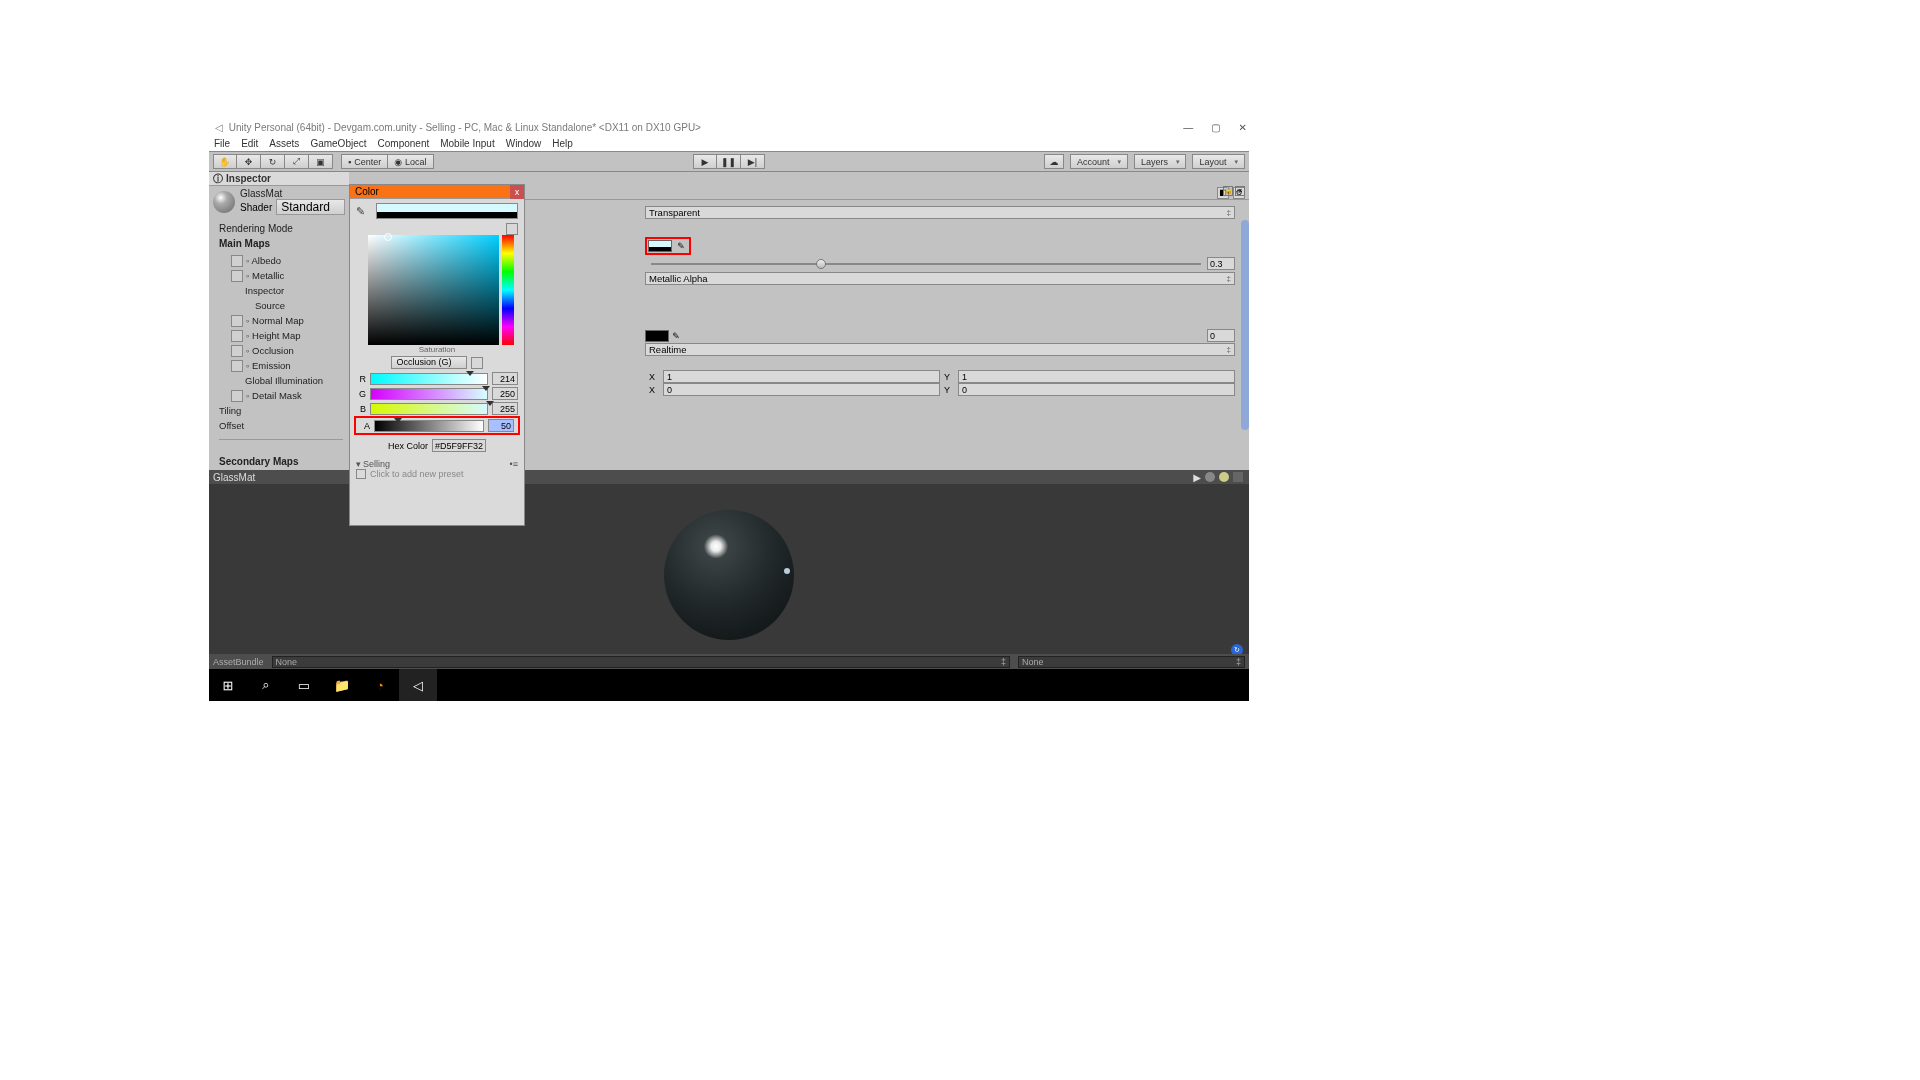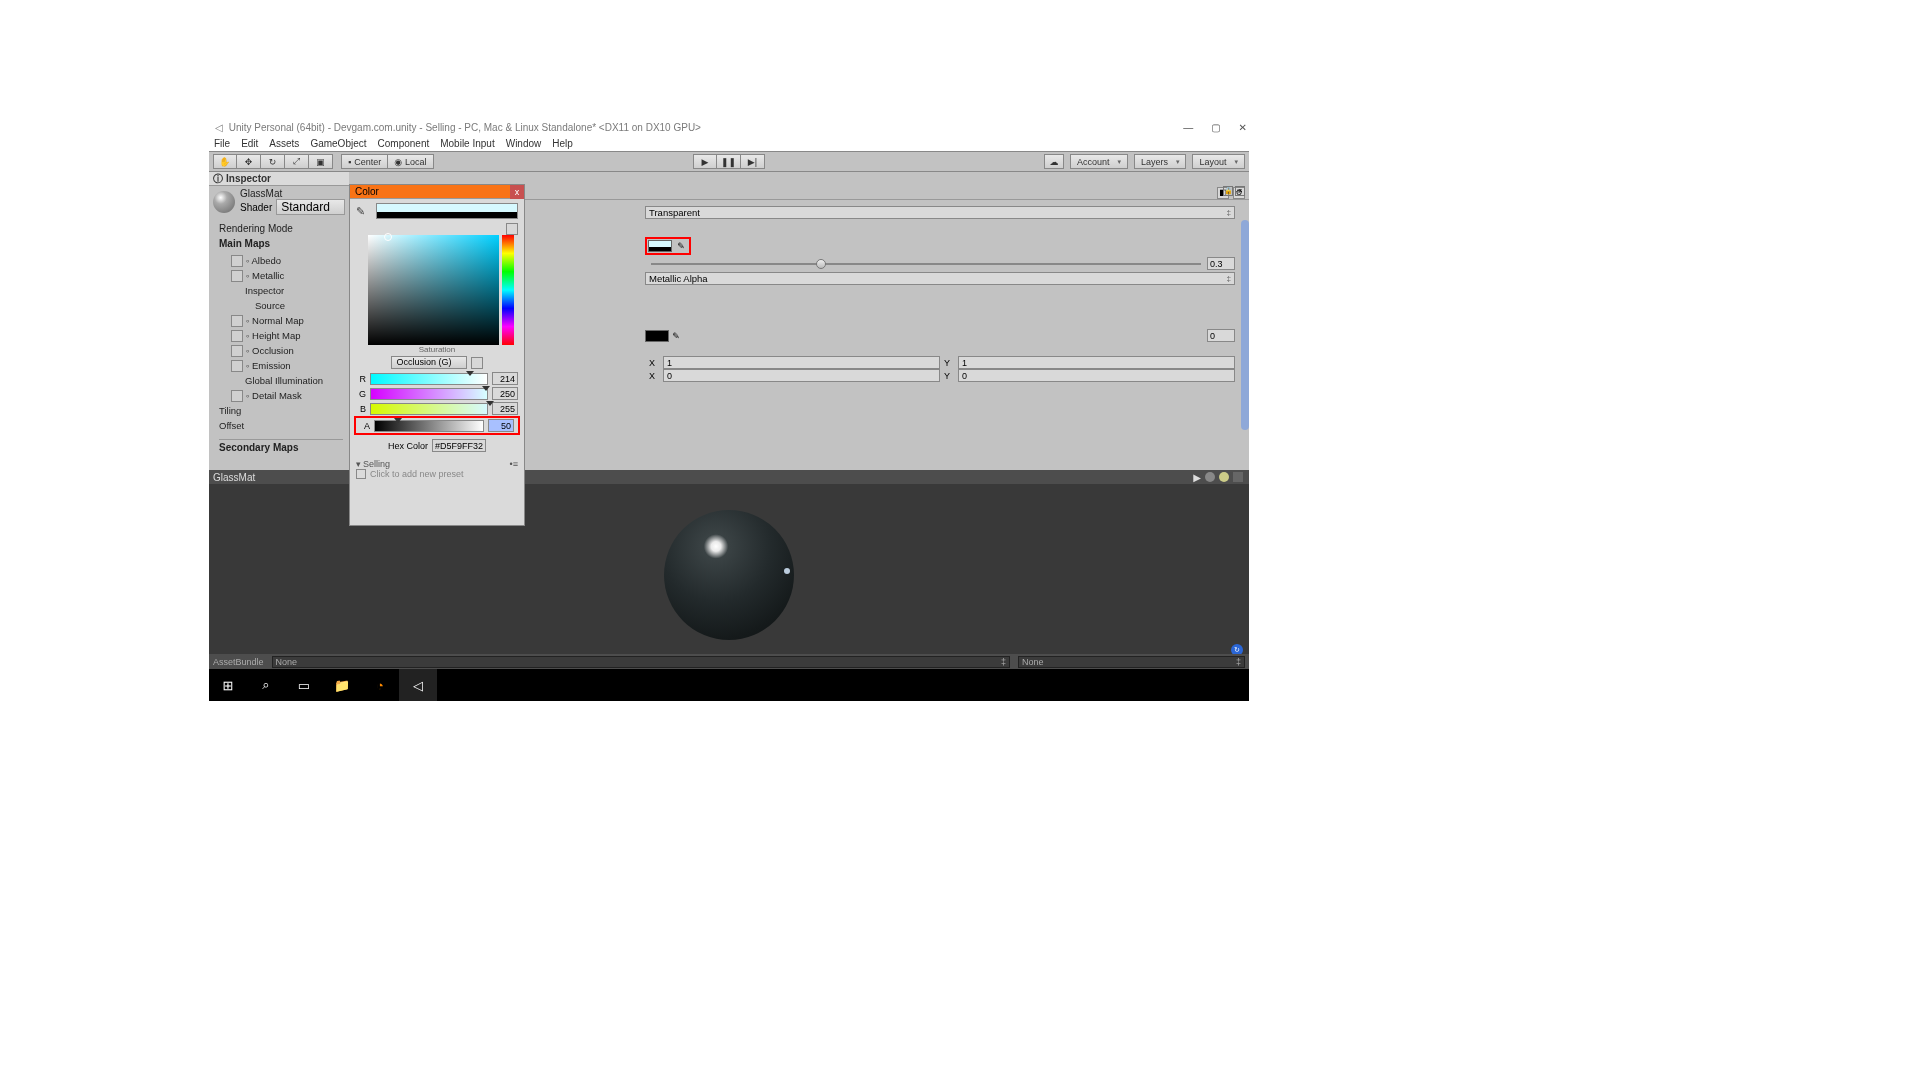--- a/index.html
+++ b/index.html
@@ -319,21 +319,21 @@
         <div class="prop-row indent1">
             <div class="tex-slot"></div>
             <span class="prop-label">◦ <span>Detail Mask</span></span>
           </div>
         <div class="prop-row">
             <span class="prop-label">Tiling</span>
           </div>
         <div class="prop-row">
             <span class="prop-label">Offset</span>
           </div>
-        <div class="prop-heading" style="margin-top:6px;border-top:1px solid #999;padding-top:2px;">Secondary Maps</div>
+        <div class="prop-heading" style="margin-top:6px;border-top:1px solid #999;padding-top:16px;">Secondary Maps</div>
       </div>
     </div>
 
     <div class="right-inspector">
       <div class="right-inspector-header">
         <div class="header-icon">◧</div>
         <div class="header-icon">⚙</div>
       </div>
       <div style="height:6px"></div>
       <div style="display:flex;align-items:center;padding:0 14px 0 0;">
@@ -368,20 +368,26 @@
       </div>
 
       <div style="height:44px"></div>
 
       <div style="display:flex;align-items:center;padding:0 14px 0 0;">
         <div style="width:120px"></div>
         <div class="black-swatch"></div>
         <div class="eyedrop">✎</div>
         <div style="flex:1"></div>
         <div class="num-box">0</div>
+      </div>
+      <div style="display:flex;align-items:center;padding:0 14px 0 0; margin-top:1px;">
+        <div style="width:120px"></div>
+        <div class="field-box dropdown-marker" style="flex:1">
+            <span>Realtime</span>
+          </div>
       </div>
 
       <div style="height:14px"></div>
 
       <div class="xy-row" style="padding:0 14px 0 0;">
         <div style="width:120px"></div>
         <span class="xy-label">X</span>
         <input class="xy-input" value="1" style="">
         <span class="xy-label">Y</span>
         <input class="xy-input" value="1" style="">

